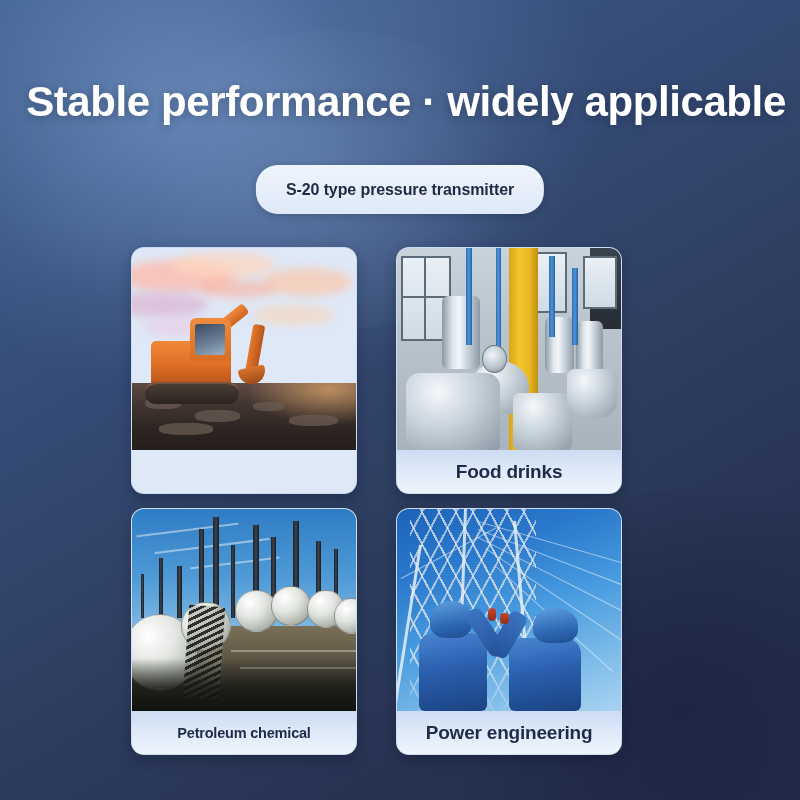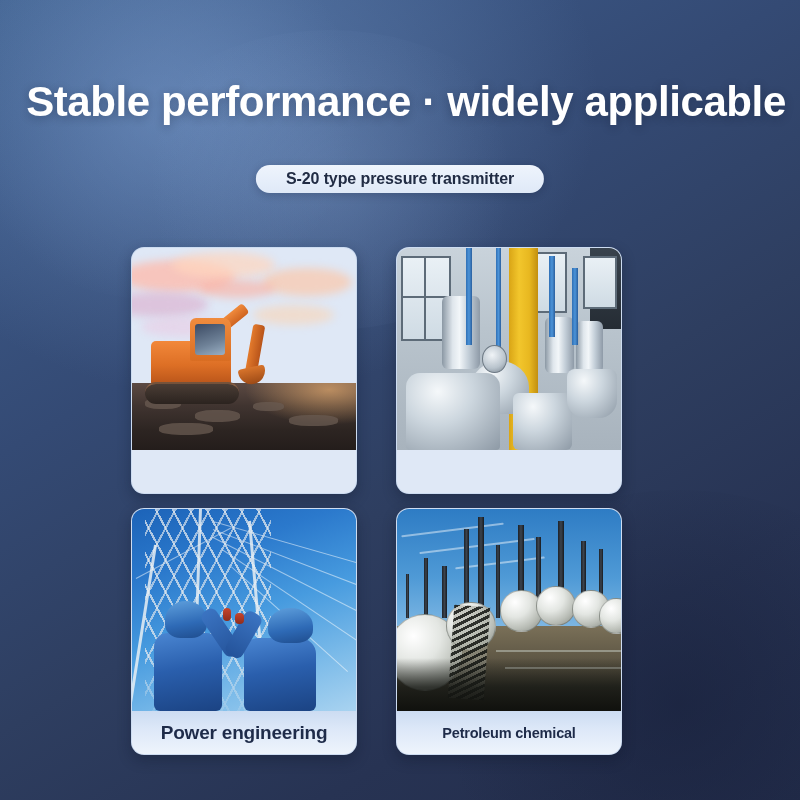--- a/index.html
+++ b/index.html
@@ -51,21 +51,21 @@
     line-height: 1.05;
     white-space: nowrap;
     text-shadow: 0 2px 10px rgba(12,20,40,0.30);
   }
 
   .subtitle-pill {
     position:absolute;
     top: 165px;
     left: 50%;
     transform: translateX(-50%);
-    height: 28px;
+    height: 49px;
     padding: 0 30px;
     display:flex;
     align-items:center;
     justify-content:center;
     border-radius: 22px;
     background: linear-gradient(180deg, #eef4fc 0%, #e6eefa 55%, #dfe9f7 100%);
     color:#212c44;
     font-size: 16px;
     font-weight: 700;
     letter-spacing: -0.1px;
@@ -400,20 +400,59 @@
           <div class="s2-pipe p3"></div>
           <div class="s2-pipe p4"></div>
 
           <div class="s2-vessel s2-v2"></div>
           <div class="s2-gauge"></div>
           <div class="s2-vessel s2-v1"></div>
           <div class="s2-vessel s2-v3"></div>
           <div class="s2-vessel s2-v4"></div>
         </div>
       </div>
+      <div class="card-label size-lg">Food drinks</div>
+    </div>
+
+    <div class="card">
+      <div class="card-photo">
+        <div class="scene">
+          <div class="s3-sky"></div>
+          <div class="s3-streak" style="left:2%;top:10%;width:46%;"></div>
+          <div class="s3-streak" style="left:10%;top:18%;width:52%;"></div>
+          <div class="s3-streak" style="left:26%;top:26%;width:40%;"></div>
+
+          <div class="s3-ground"></div>
+
+          <div class="s3-tower" style="left:30%;width:5px;height:44%;"></div>
+          <div class="s3-tower" style="left:36%;width:6px;height:50%;"></div>
+          <div class="s3-tower" style="left:44%;width:4px;height:36%;"></div>
+          <div class="s3-tower" style="left:54%;width:6px;height:46%;"></div>
+          <div class="s3-tower" style="left:62%;width:5px;height:40%;"></div>
+          <div class="s3-tower" style="left:72%;width:6px;height:48%;"></div>
+          <div class="s3-tower" style="left:82%;width:5px;height:38%;"></div>
+          <div class="s3-tower" style="left:90%;width:4px;height:34%;"></div>
+          <div class="s3-tower" style="left:12%;width:4px;height:30%;"></div>
+          <div class="s3-tower" style="left:20%;width:5px;height:26%;"></div>
+          <div class="s3-tower" style="left:4%;width:3px;height:22%;"></div>
+
+          <div class="s3-sphere" style="left:-4%;top:52%;width:33%;height:38%;"></div>
+          <div class="s3-sphere" style="left:22%;top:46%;width:22%;height:24%;"></div>
+          <div class="s3-sphere" style="left:46%;top:40%;width:19%;height:21%;"></div>
+          <div class="s3-sphere" style="left:62%;top:38%;width:18%;height:20%;"></div>
+          <div class="s3-sphere" style="left:78%;top:40%;width:17%;height:19%;"></div>
+          <div class="s3-sphere" style="left:90%;top:44%;width:16%;height:18%;"></div>
+
+          <div class="s3-stair"></div>
+          <div class="s3-rail" style="left:44%;top:70%;width:56%;"></div>
+          <div class="s3-rail" style="left:48%;top:78%;width:52%;"></div>
+          <div class="s3-dark-mass"></div>
+        </div>
+      </div>
+      <div class="card-label size-sm">Petroleum chemical</div>
     </div>
 
     <div class="card">
       <div class="card-photo">
         <div class="scene">
           <div class="s4-sky"></div>
 
           <div class="s4-wire" style="left:36%;top:6%;width:80%;transform:rotate(16deg);"></div>
           <div class="s4-wire" style="left:36%;top:10%;width:80%;transform:rotate(21deg);"></div>
           <div class="s4-wire" style="left:36%;top:14%;width:80%;transform:rotate(27deg);"></div>
@@ -439,52 +478,14 @@
             <div class="s4-torso"></div>
             <div class="s4-helmet" style="left:34%;"></div>
             <div class="s4-arm" style="left:-14%;bottom:44%;transform:rotate(30deg);"></div>
             <div class="s4-glove" style="left:-12%;bottom:74%;"></div>
           </div>
         </div>
       </div>
       <div class="card-label size-lg">Power engineering</div>
     </div>
 
-    <div class="card">
-      <div class="card-photo">
-        <div class="scene">
-          <div class="s3-sky"></div>
-          <div class="s3-streak" style="left:2%;top:10%;width:46%;"></div>
-          <div class="s3-streak" style="left:10%;top:18%;width:52%;"></div>
-          <div class="s3-streak" style="left:26%;top:26%;width:40%;"></div>
-
-          <div class="s3-ground"></div>
-
-          <div class="s3-tower" style="left:30%;width:5px;height:44%;"></div>
-          <div class="s3-tower" style="left:36%;width:6px;height:50%;"></div>
-          <div class="s3-tower" style="left:44%;width:4px;height:36%;"></div>
-          <div class="s3-tower" style="left:54%;width:6px;height:46%;"></div>
-          <div class="s3-tower" style="left:62%;width:5px;height:40%;"></div>
-          <div class="s3-tower" style="left:72%;width:6px;height:48%;"></div>
-          <div class="s3-tower" style="left:82%;width:5px;height:38%;"></div>
-          <div class="s3-tower" style="left:90%;width:4px;height:34%;"></div>
-          <div class="s3-tower" style="left:12%;width:4px;height:30%;"></div>
-          <div class="s3-tower" style="left:20%;width:5px;height:26%;"></div>
-          <div class="s3-tower" style="left:4%;width:3px;height:22%;"></div>
-
-          <div class="s3-sphere" style="left:-4%;top:52%;width:33%;height:38%;"></div>
-          <div class="s3-sphere" style="left:22%;top:46%;width:22%;height:24%;"></div>
-          <div class="s3-sphere" style="left:46%;top:40%;width:19%;height:21%;"></div>
-          <div class="s3-sphere" style="left:62%;top:38%;width:18%;height:20%;"></div>
-          <div class="s3-sphere" style="left:78%;top:40%;width:17%;height:19%;"></div>
-          <div class="s3-sphere" style="left:90%;top:44%;width:16%;height:18%;"></div>
-
-          <div class="s3-stair"></div>
-          <div class="s3-rail" style="left:44%;top:70%;width:56%;"></div>
-          <div class="s3-rail" style="left:48%;top:78%;width:52%;"></div>
-          <div class="s3-dark-mass"></div>
-        </div>
-      </div>
-      <div class="card-label size-sm">Petroleum chemical</div>
-    </div>
-
   </div>
 </div>
 
 </body></html>

